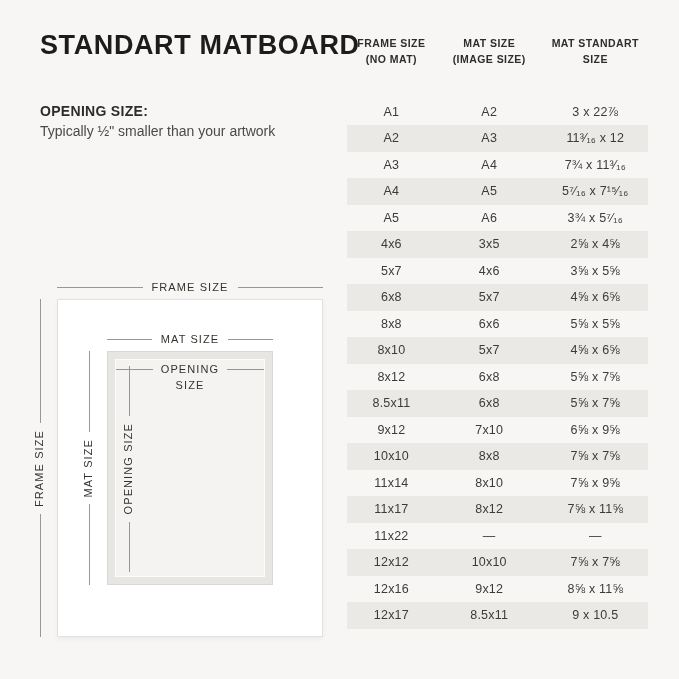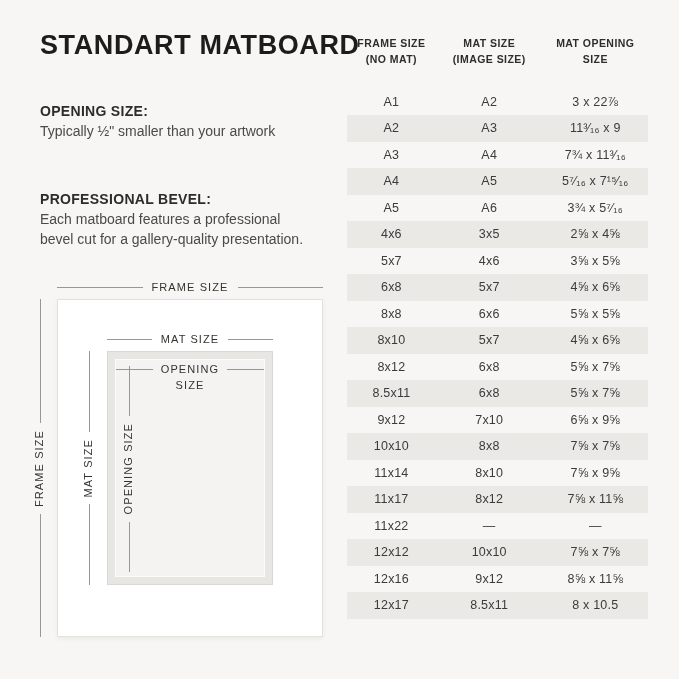--- a/index.html
+++ b/index.html
@@ -72,48 +72,41 @@
   .v-mat{left:77px;top:351px;height:234px;width:24px;}
   .v-opening{left:112px;top:366px;height:206px;width:34px;}
   
   .size-table{position:absolute;left:347px;top:36px;width:301px;}
   .thead,.trow{display:grid;grid-template-columns:29.5% 35.5% 35%;}
   .th{
     text-align:center;font-size:10.5px;font-weight:700;
     letter-spacing:.45px;line-height:1.5;color:#2d2d2b;
   }
   .th span{display:block;}
-  .tbody{margin-top:21px;}
+  .tbody{margin-top:31px;}
   .trow{height:26.5px;align-items:center;}
   .trow:nth-child(even){background:var(--row-alt,#eae9e6);}
   .tcell{text-align:center;font-size:12.5px;color:var(--table-text,#3b3b39);letter-spacing:.2px;}
 </style>
 </head>
 <body style="--background: #f7f6f4; --row-alt: #eae9e6; --title-text: #1c1c1a; --body-text: #4a4a48; --table-text: #3b3b39; --line: #979794; --frame-fill: #ffffff; --mat-band: #e7e6e3; --mat-inner: #f4f3f1;">
 
 <div class="canvas">
 
   <h1 class="title" style="margin:0;">
     <span>STANDART MATBOARD</span>
   </h1>
 
   <div class="info info-opening">
     <h3>OPENING SIZE:</h3>
     <p>
       <span>Typically ½" smaller than your artwork</span>
     </p>
   </div>
 
-  <div class="info info-bevel">
-    <h3>PROFESSIONAL BEVEL:</h3>
-    <p>
-      <span>Each matboard features a professional</span>
-      <span>bevel cut for a gallery-quality presentation.</span>
-    </p>
-  </div>
 
   <div class="hlabel dg-frame-label">
     <i class="ln"></i>
     <span>FRAME SIZE</span>
     <i class="ln"></i>
   </div>
 
   <div class="frame-rect"></div>
 
   <div class="hlabel dg-mat-label">
@@ -158,35 +151,35 @@
     <div class="thead">
       <div class="th">
         <span>FRAME SIZE</span>
         <span>(NO MAT)</span>
       </div>
       <div class="th">
         <span>MAT SIZE</span>
         <span>(IMAGE SIZE)</span>
       </div>
       <div class="th">
-        <span>MAT OPENING</span>
+        <span>MAT STANDART</span>
         <span>SIZE</span>
       </div>
     </div>
     <div class="tbody">
   <div class="trow">
     <span class="tcell">A1</span>
     <span class="tcell">A2</span>
     <span class="tcell">3 x 22⅞</span>
   </div>
 
   <div class="trow">
     <span class="tcell">A2</span>
     <span class="tcell">A3</span>
-    <span class="tcell">11³⁄₁₆ x 9</span>
+    <span class="tcell">11³⁄₁₆ x 12</span>
   </div>
 
   <div class="trow">
     <span class="tcell">A3</span>
     <span class="tcell">A4</span>
     <span class="tcell">7¾ x 11³⁄₁₆</span>
   </div>
 
   <div class="trow">
     <span class="tcell">A4</span>
@@ -281,18 +274,18 @@
 
   <div class="trow">
     <span class="tcell">12x16</span>
     <span class="tcell">9x12</span>
     <span class="tcell">8⅝ x 11⅝</span>
   </div>
 
   <div class="trow">
     <span class="tcell">12x17</span>
     <span class="tcell">8.5x11</span>
-    <span class="tcell">8 x 10.5</span>
+    <span class="tcell">9 x 10.5</span>
   </div>
 </div>
   </div>
 
 </div>
 
 </body></html>

